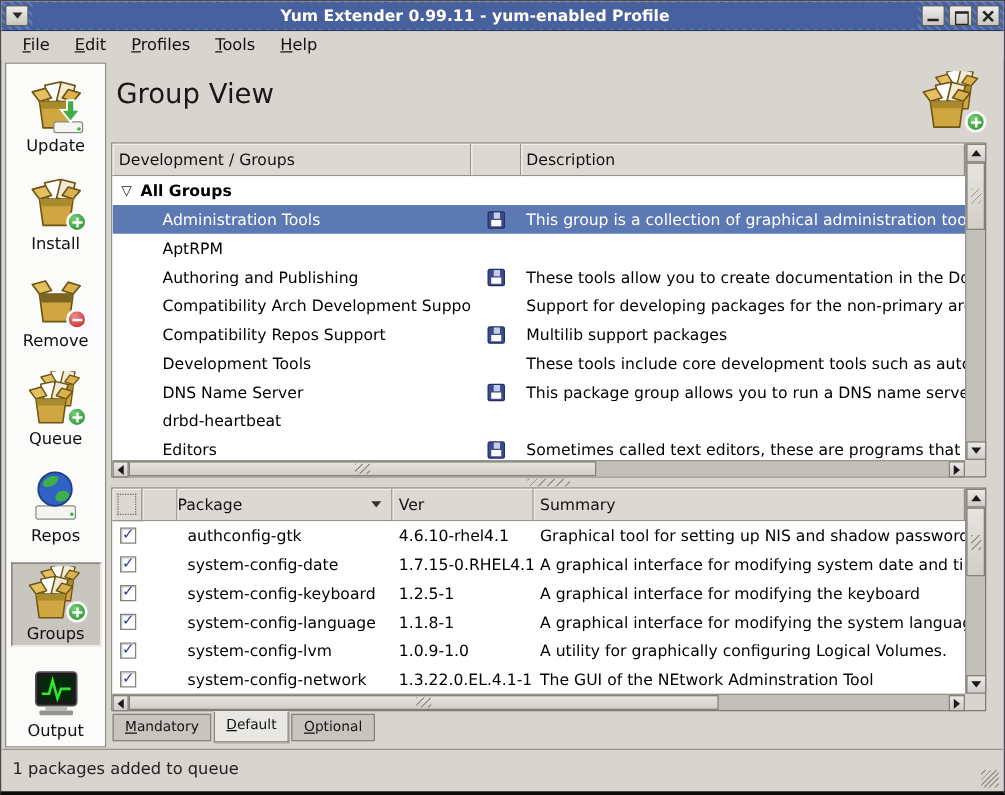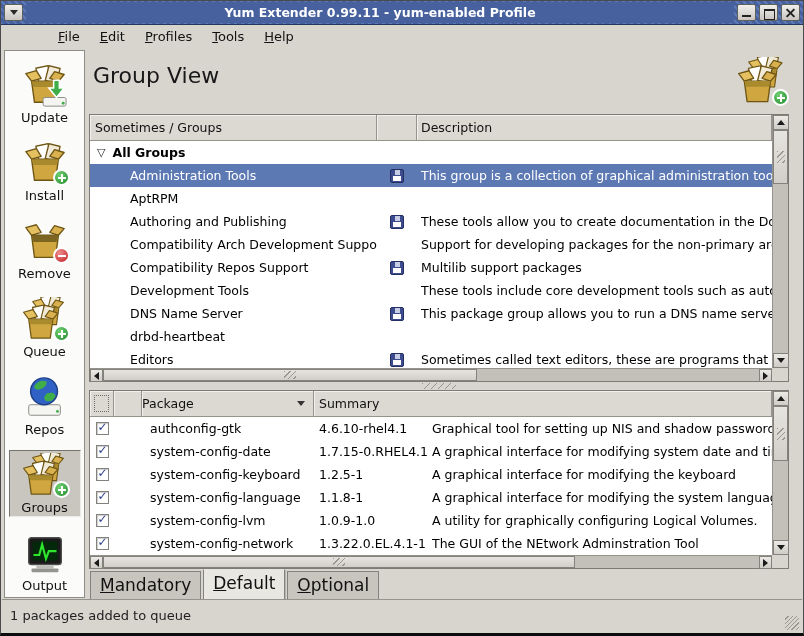--- a/index.html
+++ b/index.html
@@ -28,21 +28,21 @@
     flex:1; text-align:center; color:#fff; font-weight:bold; font-size:12.5px;
     background:#46619d; padding:3px 10px; white-space:nowrap; overflow:hidden;
   }
   .glyph-min::after { content:""; position:absolute; left:4px; bottom:3px; width:9px; height:2px; background:#222; }
   .glyph-max::after { content:""; position:absolute; left:4px; top:4px; width:9px; height:8px; border:1px solid #222; border-top-width:2px; }
   .glyph-close::before, .glyph-close::after { content:""; position:absolute; left:3px; top:7px; width:11px; height:2px; background:#222; }
   .glyph-close::before { transform:rotate(45deg); }
   .glyph-close::after  { transform:rotate(-45deg); }
 
   
-  .menubar { height:23px; display:flex; align-items:center; padding-left:8px; gap:2px; background:#d8d5cf;margin-left:40px; }
+  .menubar { height:23px; display:flex; align-items:center; padding-left:8px; gap:2px; background:#d8d5cf; }
   .menu-item { font-size:13px; color:#111; padding:2px 9px; display:inline-block; }
   .menu-item::first-letter { text-decoration:underline; }
 
   
   .app-body { position:absolute; top:48px; left:1px; right:1px; bottom:35px; display:flex; }
 
   .sidebar {
     width:81px; flex:none; margin:1px 0 0 2px; background:#fbfbf9;
     border:1px solid #8e8c86; display:flex; flex-direction:column; align-items:center;
     padding-top:9px; gap:11px; overflow:hidden;
@@ -128,21 +128,21 @@
   .thumb-v-groups { top:0; height:54px; }
   .thumb-v-pkgs { top:0; height:55px; }
 
   
   .splitter { height:8px; flex:none; position:relative; }
   .splitter::after { content:""; position:absolute; left:50%; top:1px; width:34px; height:6px; transform:translateX(-50%);
                      background:repeating-linear-gradient(135deg,#98958d 0 1px,transparent 1px 5px); }
 
   
   .tabs { height:29px; flex:none; display:flex; align-items:flex-start; padding-left:1px; }
-  .tab { font-size:17px; color:#111; border:1px solid #84827c; padding:3px 9px 4px; background:#c8c5bf; margin-right:2px; }
+  .tab { font-size:11px; color:#111; border:1px solid #84827c; padding:3px 9px 4px; background:#c8c5bf; margin-right:2px; }
   .tab.active { background:#e9e7e2; border-top-color:#e9e7e2; padding-bottom:7px; box-shadow:1px 1px 0 rgba(0,0,0,.15); }
   .tab.inactive { margin-top:2px; }
   .tab-label { display:inline-block; }
   .tab-label::first-letter { text-decoration:underline; }
 
   
   .statusbar { position:absolute; left:1px; right:1px; bottom:0; height:34px; border-top:1px solid #95938c;
                background:#d8d5cf; font-size:13px; color:#222; padding:8px 8px 0 8px; }
   .resize-grip { position:absolute; right:3px; bottom:3px; width:14px; height:14px;
                  background:repeating-linear-gradient(135deg,transparent 0 2px,#9a978f 2px 3px); }
@@ -290,21 +290,21 @@
             <use href="#carton-box" transform="translate(8,-4) scale(0.8)"></use>
             <use href="#carton-box" transform="translate(-2,6) scale(0.9)"></use>
           </svg>
           <span class="badge green plus"></span>
         </div>
       </div>
 
       <div class="panel group-panel">
         <div class="panel-main">
           <div class="thead">
-            <div class="th gc1">Sometimes / Groups</div>
+            <div class="th gc1">Development / Groups</div>
             <div class="th gc2"></div>
             <div class="th gc3" style="flex:1">Description</div>
           </div>
           <div class="tbody">
 
             <div class="trow">
               <div class="gc1 indent-root">
                 <span class="expander">▽</span>
                 <span>All Groups</span>
               </div>
@@ -406,20 +406,21 @@
 
       <div class="panel pkg-panel">
         <div class="panel-main">
           <div class="thead">
             <div class="th pc0"></div>
             <div class="th pc1"></div>
             <div class="th pc2">
               <span>Package</span>
               <span class="sort-arrow"></span>
             </div>
+            <div class="th pc3">Ver</div>
             <div class="th pc4">Summary</div>
           </div>
           <div class="tbody">
 
             <div class="trow">
               <div class="pc0">
                   <span class="cb checked"></span>
                 </div>
               <div class="pc1"></div>
               <div class="pc2">authconfig-gtk</div>

